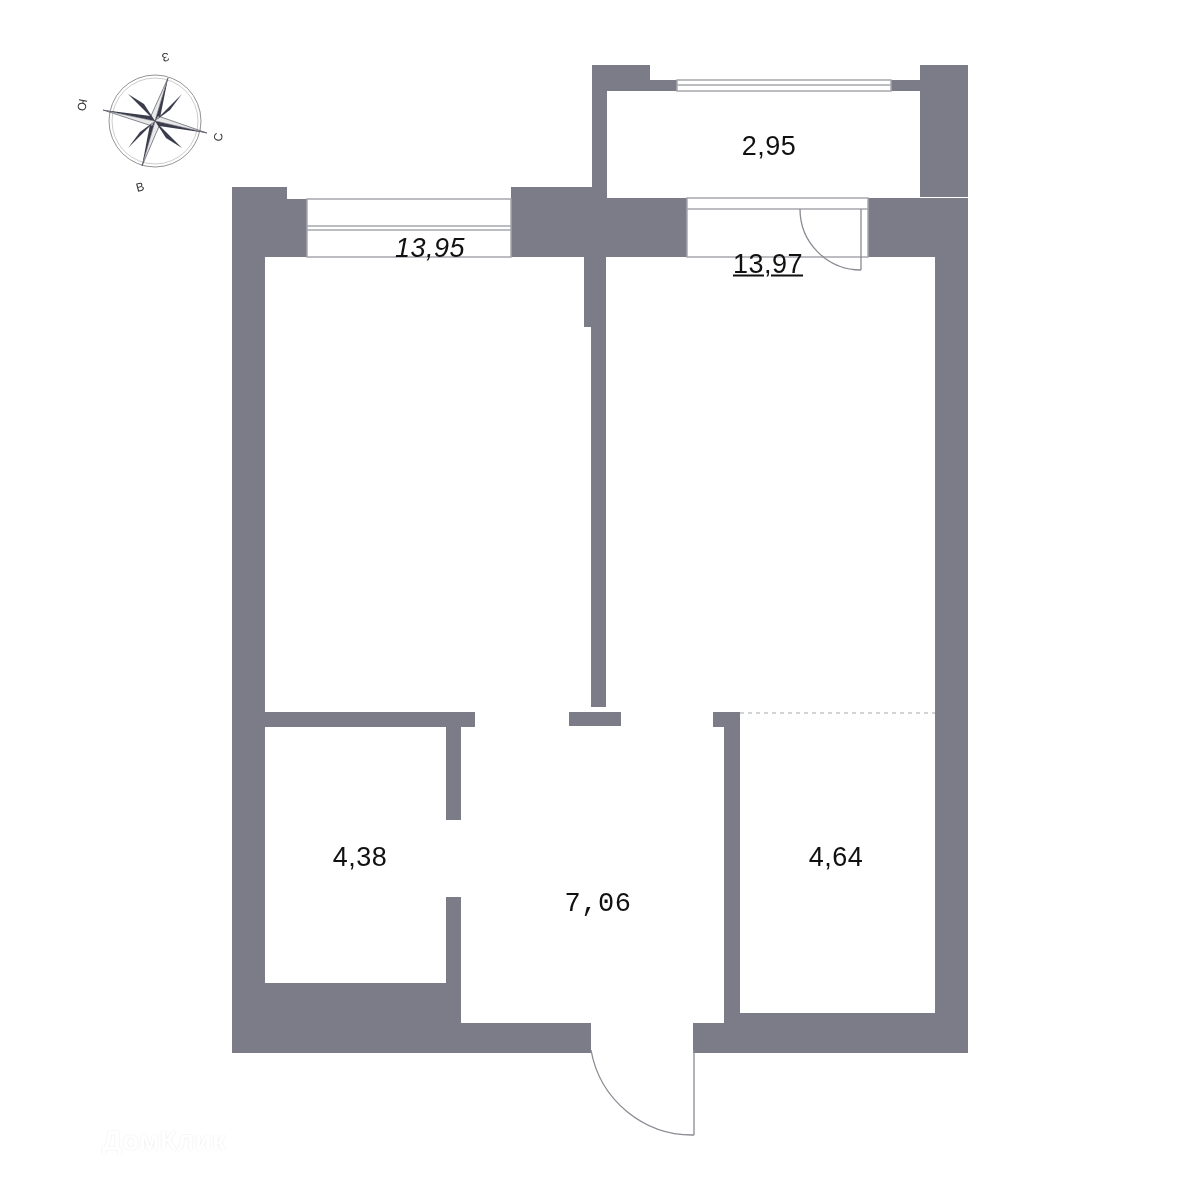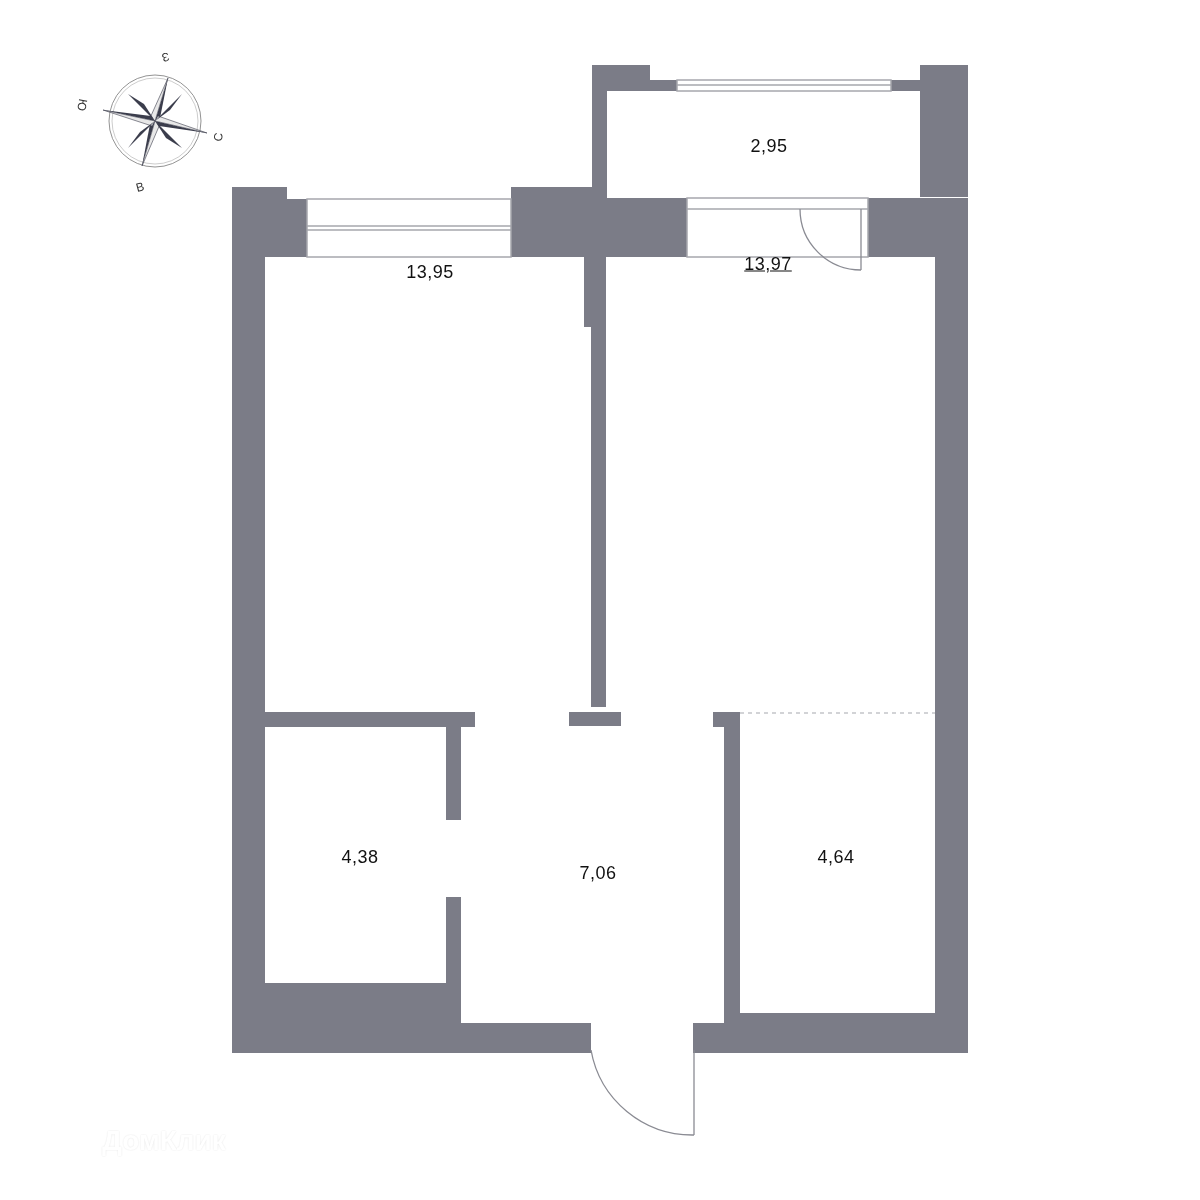--- a/index.html
+++ b/index.html
@@ -3,21 +3,21 @@
 <meta charset="utf-8">
 <style>
   html, body { margin: 0; padding: 0; background: #ffffff; }
   body { width: 1200px; height: 1200px; position: relative; overflow: hidden;
          font-family: "Liberation Sans", "DejaVu Sans", sans-serif; }
   #plan { position: absolute; left: 0; top: 0; width: 1200px; height: 1200px; }
   .wall { fill: #7b7c87; }
   .thin { stroke: #a6a7ad; stroke-width: 1.5; fill: none; }
   .swing { stroke: #8a8b93; stroke-width: 1.3; fill: none; }
   .dash { stroke: #a6a7ad; stroke-width: 1.2; stroke-dasharray: 4 4; fill: none; }
-  .room-label { position: absolute; font-size: 18px; color: #111; letter-spacing: 0.5px;
+  .room-label { position: absolute; font-size: 27px; color: #111; letter-spacing: 0.5px;
                 transform: translate(-50%, -50%); white-space: nowrap; }
   .compass { position: absolute; left: 70px; top: 48px; width: 160px; height: 150px; }
   .compass-letter { position: absolute; font-size: 12px; color: #333; }
   .watermark { position: absolute; left: 48px; top: 1118px; display: flex; align-items: center;
                gap: 8px; color: #ffffff; font-size: 28px; font-weight: bold;
                text-shadow: 0 0 2px rgba(0,0,0,0.12); opacity: 0.95; }
 </style>
 </head>
 <body>
 
@@ -78,24 +78,24 @@
     <path class="swing" d="M 800 209 A 61 61 0 0 0 861 270"></path>
     <line class="swing" x1="861" y1="209" x2="861" y2="270"></line>
     <path class="swing" d="M 591 1050 A 103 103 0 0 0 694 1135"></path>
     <line class="swing" x1="694" y1="1050" x2="694" y2="1135"></line>
   </g>
 
   <line class="dash" x1="740" y1="713" x2="935" y2="713"></line>
 </svg>
 
 <div class="room-label" style="left:769px; top:146px;">2,95</div>
-<div class="room-label" style="left:430px; top:272px;">13,95</div>
+<div class="room-label" style="left:430px; top:248px;font-style:italic;">13,95</div>
 <div class="room-label" style="left:768px; top:264px;text-decoration:underline;">13,97</div>
 <div class="room-label" style="left:360px; top:857px;">4,38</div>
-<div class="room-label" style="left:598px; top:873px;">7,06</div>
+<div class="room-label" style="left:598px; top:904px;font-family:Liberation Mono, monospace;">7,06</div>
 <div class="room-label" style="left:836px; top:857px;">4,64</div>
 
 <div class="compass">
   <svg width="160" height="150" viewBox="0 0 160 150">
     <circle cx="85" cy="73" r="46" fill="none" stroke="#777" stroke-width="0.8"></circle>
     <circle cx="85" cy="73" r="43" fill="none" stroke="#999" stroke-width="0.5"></circle>
     <polygon points="85,73 98,30 90,70" fill="#3b3d4c"></polygon>
     <polygon points="85,73 98,30 80,70" fill="#e8e8e8" stroke="#3b3d4c" stroke-width="0.6"></polygon>
     <polygon points="85,73 72,118 80,76" fill="#3b3d4c"></polygon>
     <polygon points="85,73 72,118 90,76" fill="#e8e8e8" stroke="#3b3d4c" stroke-width="0.6"></polygon>

